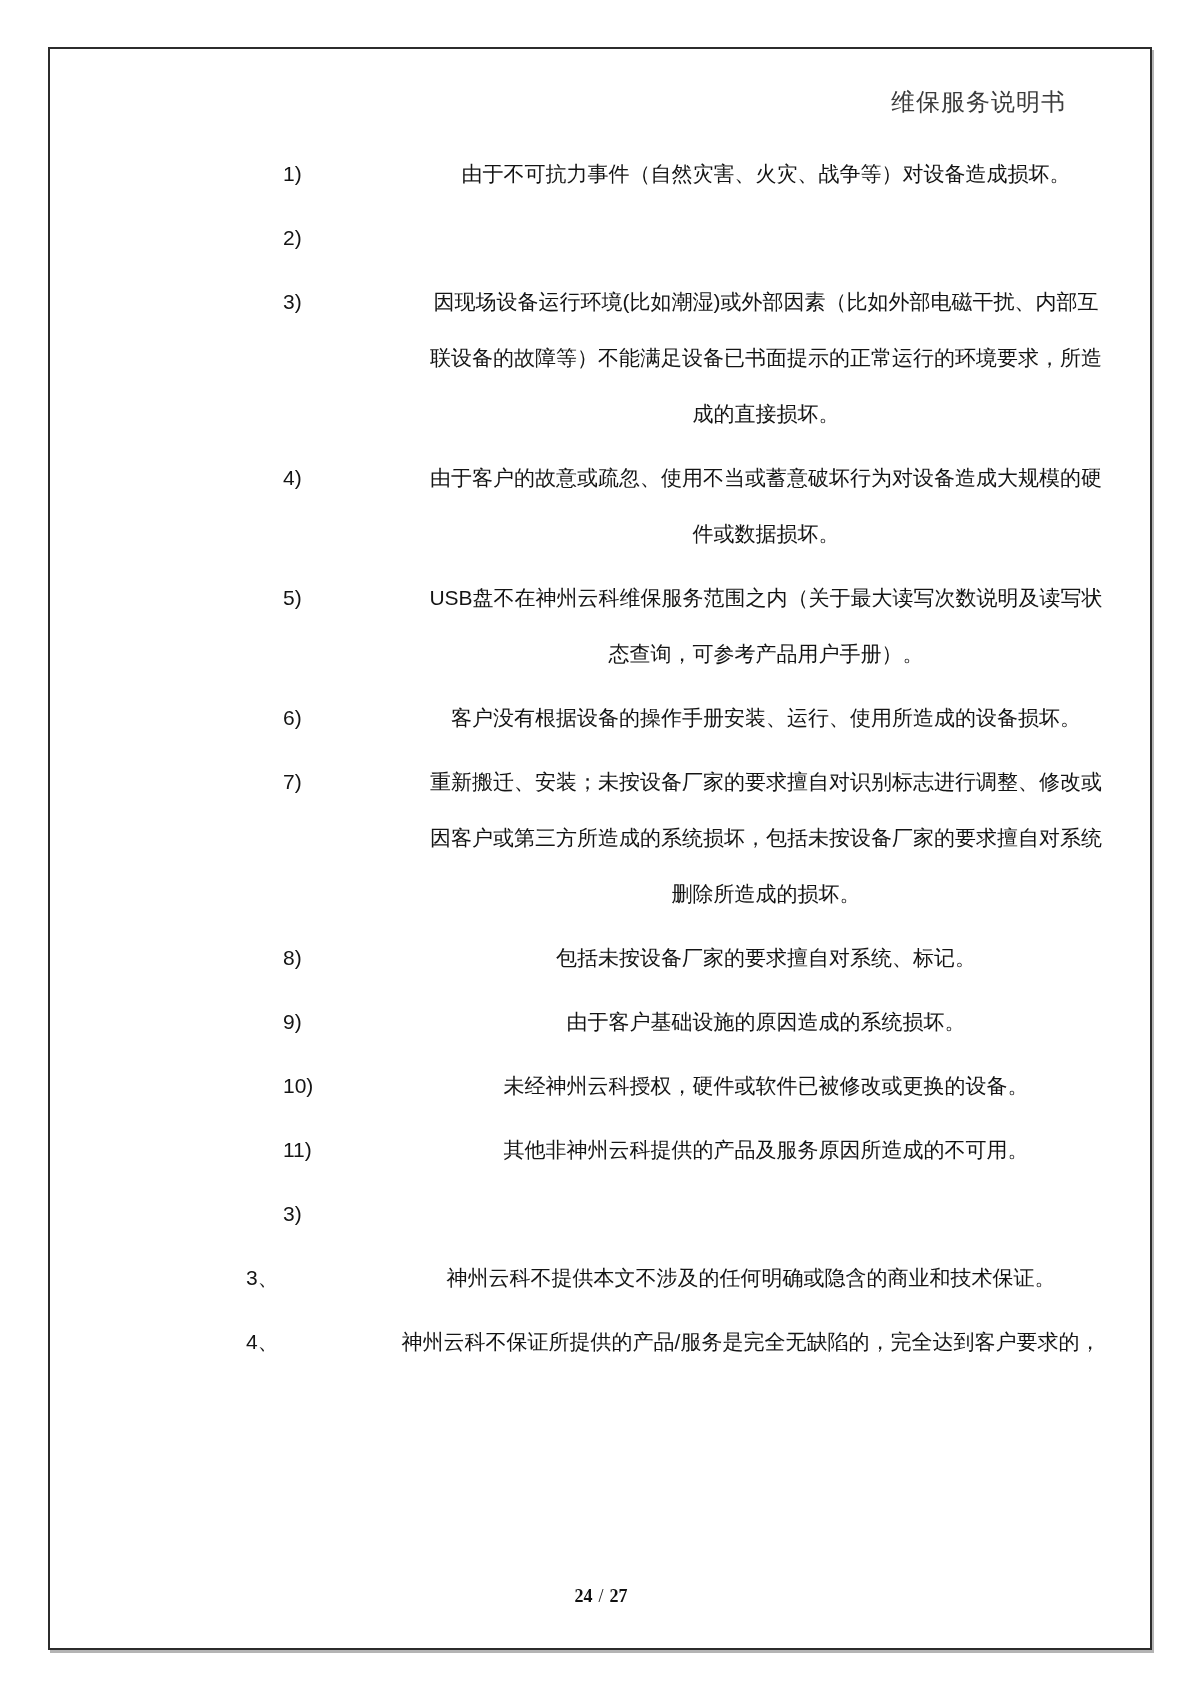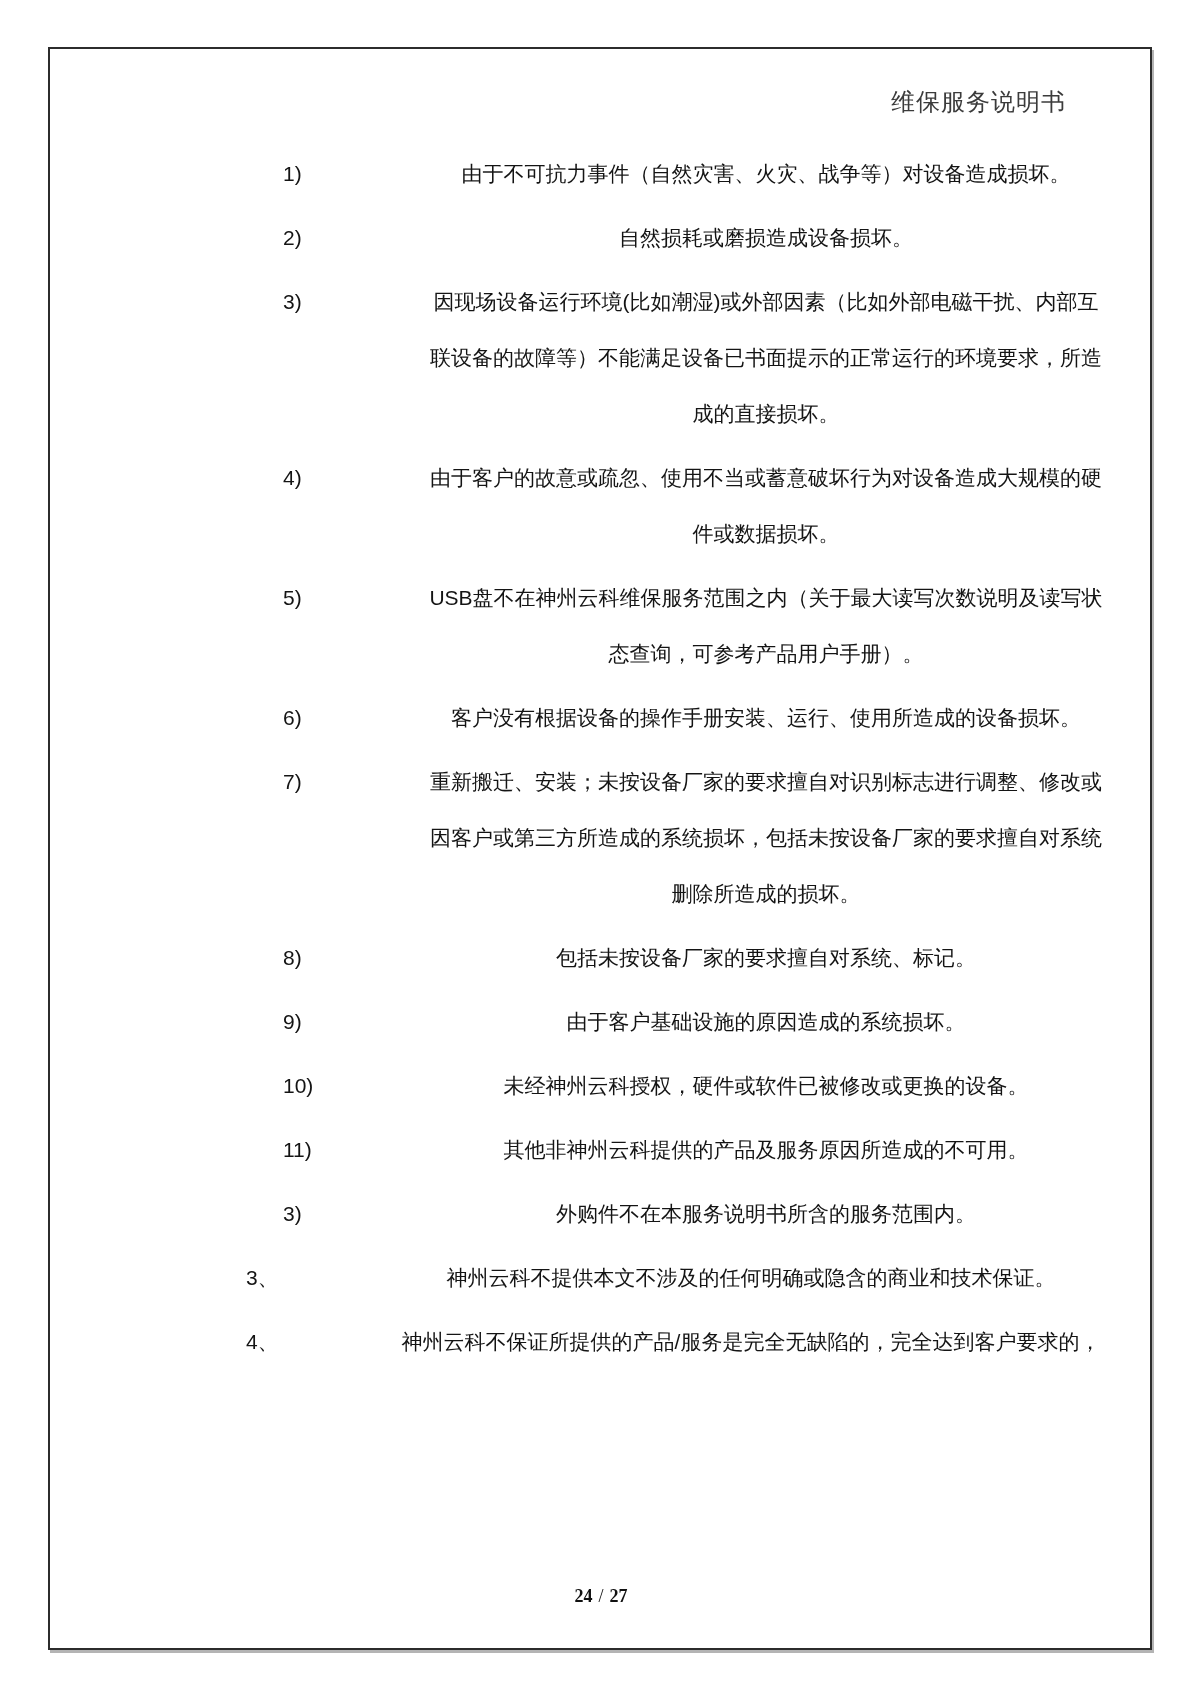--- a/index.html
+++ b/index.html
@@ -73,23 +73,20 @@
 
   <div class="para sub">
     <span class="num">1)</span>
     <div class="body-lines">
       <div class="line">由于不可抗力事件（自然灾害、火灾、战争等）对设备造成损坏。</div>
     </div>
   </div>
 
   <div class="para sub">
     <span class="num">2)</span>
-    <div class="body-lines">
-      <div class="line">自然损耗或磨损造成设备损坏。</div>
-    </div>
   </div>
 
   <div class="para sub">
     <span class="num">3)</span>
     <div class="body-lines">
       <div class="line">因现场设备运行环境(比如潮湿)或外部因素（比如外部电磁干扰、内部互</div>
       <div class="line">联设备的故障等）不能满足设备已书面提示的正常运行的环境要求，所造</div>
       <div class="line">成的直接损坏。</div>
     </div>
   </div>
@@ -149,23 +146,20 @@
 
   <div class="para sub">
     <span class="num">11)</span>
     <div class="body-lines">
       <div class="line">其他非神州云科提供的产品及服务原因所造成的不可用。</div>
     </div>
   </div>
 
   <div class="para sub">
     <span class="num">3)</span>
-    <div class="body-lines">
-      <div class="line">外购件不在本服务说明书所含的服务范围内。</div>
-    </div>
   </div>
 
   <div class="para main">
     <span class="num">3、</span>
     <div class="body-lines">
       <div class="line">神州云科不提供本文不涉及的任何明确或隐含的商业和技术保证。</div>
     </div>
   </div>
 
   <div class="para main">

